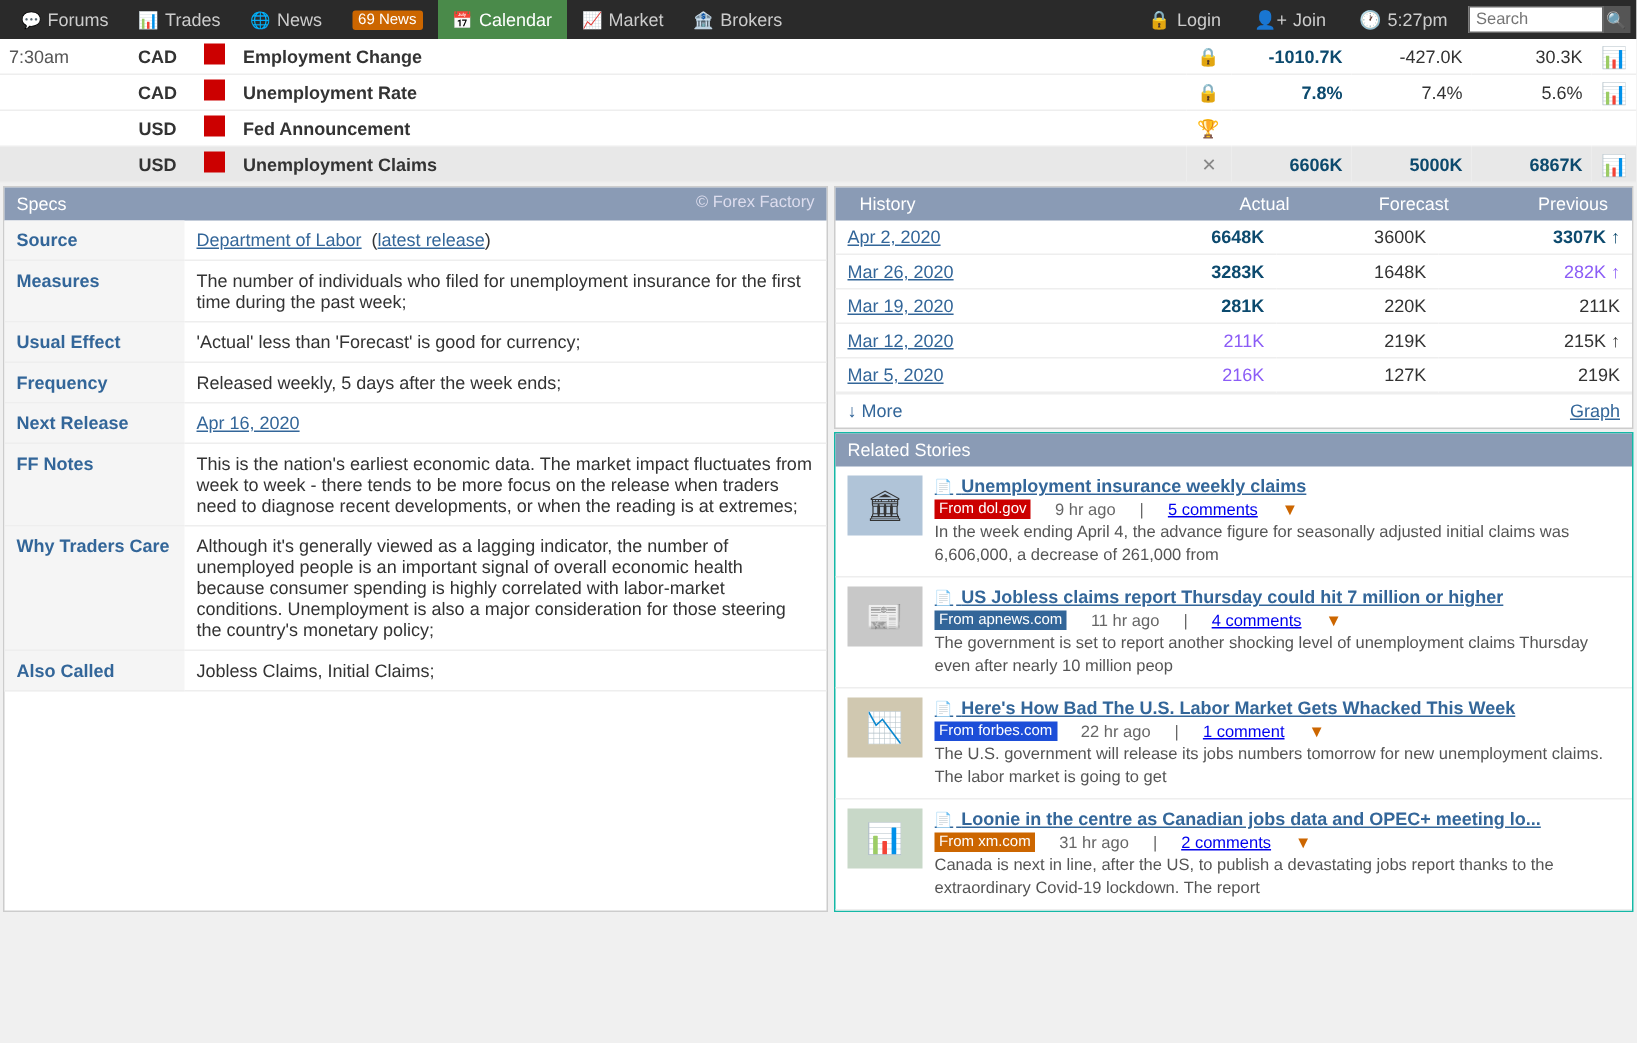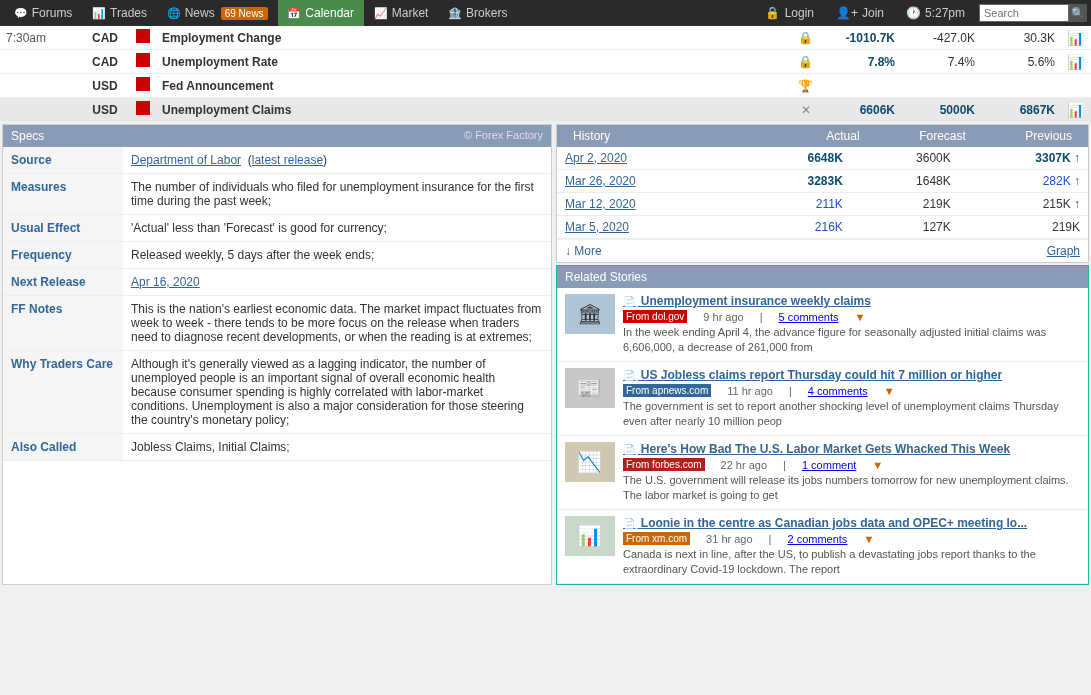--- a/index.html
+++ b/index.html
@@ -87,21 +87,21 @@
     .impact-flag {
       width: 14px;
       height: 14px;
       display: inline-block;
       background: #cc0000;
     }
     .event-name-cell { color: #333; font-weight: bold; }
     .icon-cell { width: 30px; text-align: center; }
     .value-cell { width: 80px; text-align: right; }
     .red-val { color: #0c4a6e; font-weight: bold; }
-    .green-val { color: #1d4ed8; }
+    .green-val { color: #8b5cf6; }
     .chart-icon { color: #4a7abf; cursor: pointer; font-size: 14px; }
 
     
     .main-content {
       display: flex;
       flex-direction: row;
       gap: 0;
       background: #f0f0f0;
     }
 
@@ -266,21 +266,21 @@
       display: flex;
       align-items: center;
       gap: 16px;
     }
     .story-source {
       background: #cc0000;
       color: #fff;
       padding: 1px 3px;
       font-size: 10px;
     }
-    .story-source.green { background: #b91c1c; }
+    .story-source.green { background: #1d4ed8; }
     .story-source.orange { background: #cc6600; }
     .story-source.blue { background: #336699; }
     .story-text {
       font-size: 11px;
       color: #555;
       overflow: hidden;
       max-height: 30px;
       line-height: 15px;
     }
 
@@ -299,21 +299,21 @@
     <span class="nav-icon">💬</span>
     <span>Forums</span>
   </div>
   <div class="nav-item">
     <span class="nav-icon">📊</span>
     <span>Trades</span>
   </div>
   <div class="nav-item">
     <span class="nav-icon">🌐</span>
     <span>News</span>
-    <span style="background:#cc6600;color:#fff;padding:1px 4px;border-radius:2px;font-size:10px;margin-left:2px;">69 News</span>
+    <span style="background:#cc6600;color:#fff;padding:1px 4px;border-radius:2px;font-size:10px;margin-left:16px;">69 News</span>
   </div>
   <div class="nav-item active">
     <span class="nav-icon">📅</span>
     <span>Calendar</span>
   </div>
   <div class="nav-item">
     <span class="nav-icon">📈</span>
     <span>Market</span>
   </div>
   <div class="nav-item">
@@ -485,20 +485,26 @@
             <td>3600K</td>
             <td class="red-val">3307K ↑</td>
           </tr>
           <tr>
             <td><a href="#">Mar 26, 2020</a></td>
             <td class="red-val">3283K</td>
             <td>1648K</td>
             <td class="green-val">282K ↑</td>
           </tr>
           <tr>
+            <td><a href="#">Mar 19, 2020</a></td>
+            <td class="red-val">281K</td>
+            <td>220K</td>
+            <td>211K</td>
+          </tr>
+          <tr>
             <td><a href="#">Mar 12, 2020</a></td>
             <td class="green-val">211K</td>
             <td>219K</td>
             <td>215K ↑</td>
           </tr>
           <tr>
             <td><a href="#">Mar 5, 2020</a></td>
             <td class="green-val">216K</td>
             <td>127K</td>
             <td>219K</td>

